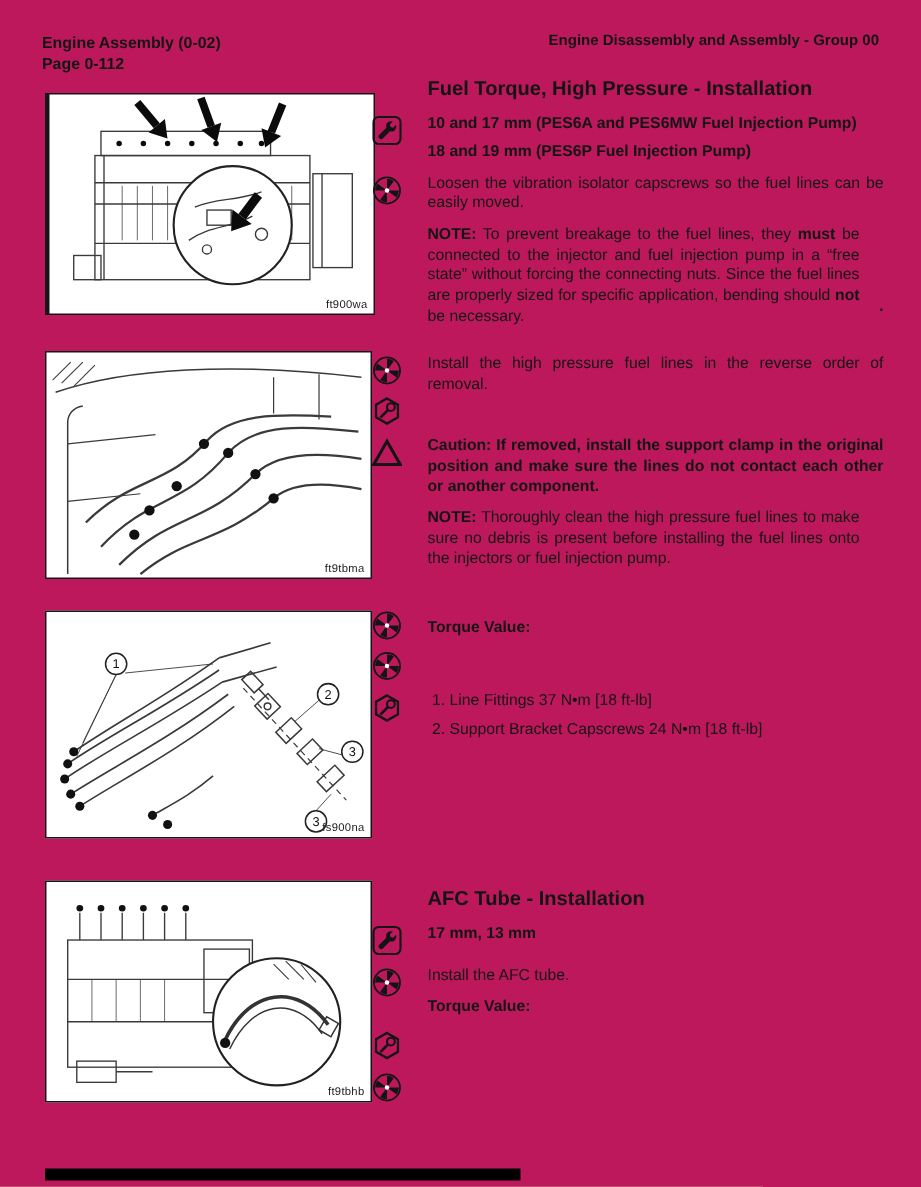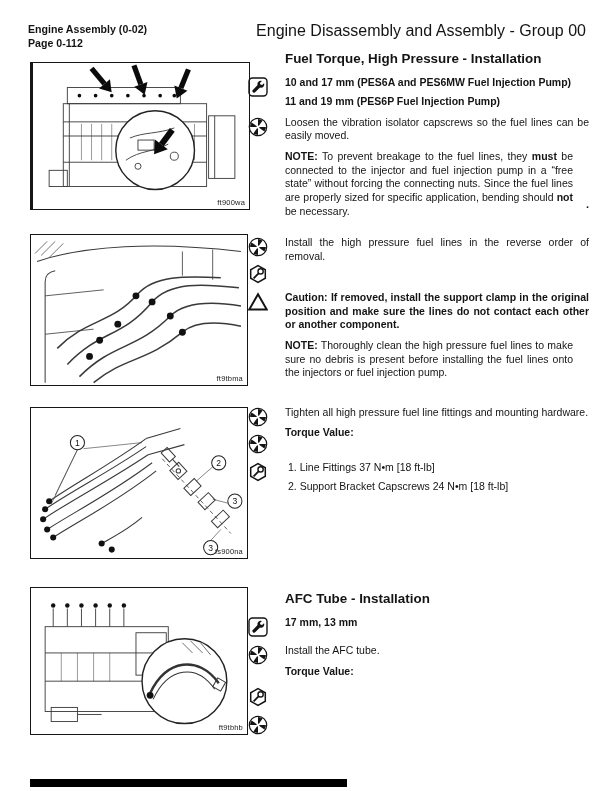--- a/index.html
+++ b/index.html
@@ -1,20 +1,20 @@
 <!DOCTYPE html>
 <html><head>
 <meta charset="utf-8">
 <style>
   html,body{margin:0;padding:0}
   body{background:#d9d9d9}
-  .page{position:relative;width:614px;height:791px;margin:0 auto;background:#ffffff;
+  .page{position:relative;width:614px;height:791px;margin:0 auto;background:#be185d;
         font-family:"Liberation Sans",sans-serif;color:#141414;overflow:hidden}
   .hdr-left{position:absolute;left:28px;top:22px;font-size:10.6px;font-weight:700;line-height:1.35}
-  .hdr-right{position:absolute;right:28px;top:22px;font-size:16px;font-weight:400;text-align:right}
+  .hdr-right{position:absolute;right:28px;top:22px;font-size:10px;font-weight:700;text-align:right}
   .figure{position:absolute;left:30px;width:216px;background:#fff;border:1.4px solid #161616}
   .figure svg{display:block;width:100%;height:100%}
   .fig-code{position:absolute;right:4px;bottom:2px;font-size:7.5px;letter-spacing:.2px;color:#222}
   .f1{top:62px;height:146px;border-left-width:3px}
   .f2{top:234px;height:150px}
   .f3{top:407px;height:150px}
   .f4{top:587px;height:146px}
   .rc{position:absolute;left:248px;width:341px;font-size:10.5px;line-height:1.3}
   .rc-title{margin:0 0 9px 37px;font-size:13.4px;font-weight:700}
   .row{display:flex;margin-bottom:7px}
@@ -276,21 +276,21 @@
   <section class="rc" style="top:50px">
     <h2 class="rc-title">Fuel Torque, High Pressure - Installation</h2>
     <div class="row">
       <div class="icell">
         <svg class="icon">
             <use href="#sym-wrench"></use>
           </svg>
       </div>
       <div class="rtext">
         <p class="b">10 and 17 mm (PES6A and PES6MW Fuel Injection Pump)</p>
-        <p class="b" style="margin-top:5px">11 and 19 mm (PES6P Fuel Injection Pump)</p>
+        <p class="b" style="margin-top:5px">18 and 19 mm (PES6P Fuel Injection Pump)</p>
       </div>
     </div>
     <div class="row">
       <div class="icell">
         <svg class="icon">
             <use href="#sym-pinwheel"></use>
           </svg>
       </div>
       <div class="rtext just">Loosen the vibration isolator capscrews so the fuel lines can be easily moved.</div>
     </div>
@@ -328,21 +328,20 @@
     <div class="row">
       <div class="icell">
         <svg class="icon">
             <use href="#sym-pinwheel"></use>
           </svg>
         <svg class="icon">
             <use href="#sym-pinwheel"></use>
           </svg>
       </div>
       <div class="rtext">
-        <p class="just">Tighten all high pressure fuel line fittings and mounting hardware.</p>
         <p class="b mt">Torque Value:</p>
       </div>
     </div>
     <div class="row">
       <div class="icell">
         <svg class="icon">
             <use href="#sym-hex"></use>
           </svg>
       </div>
       <div class="rtext">

